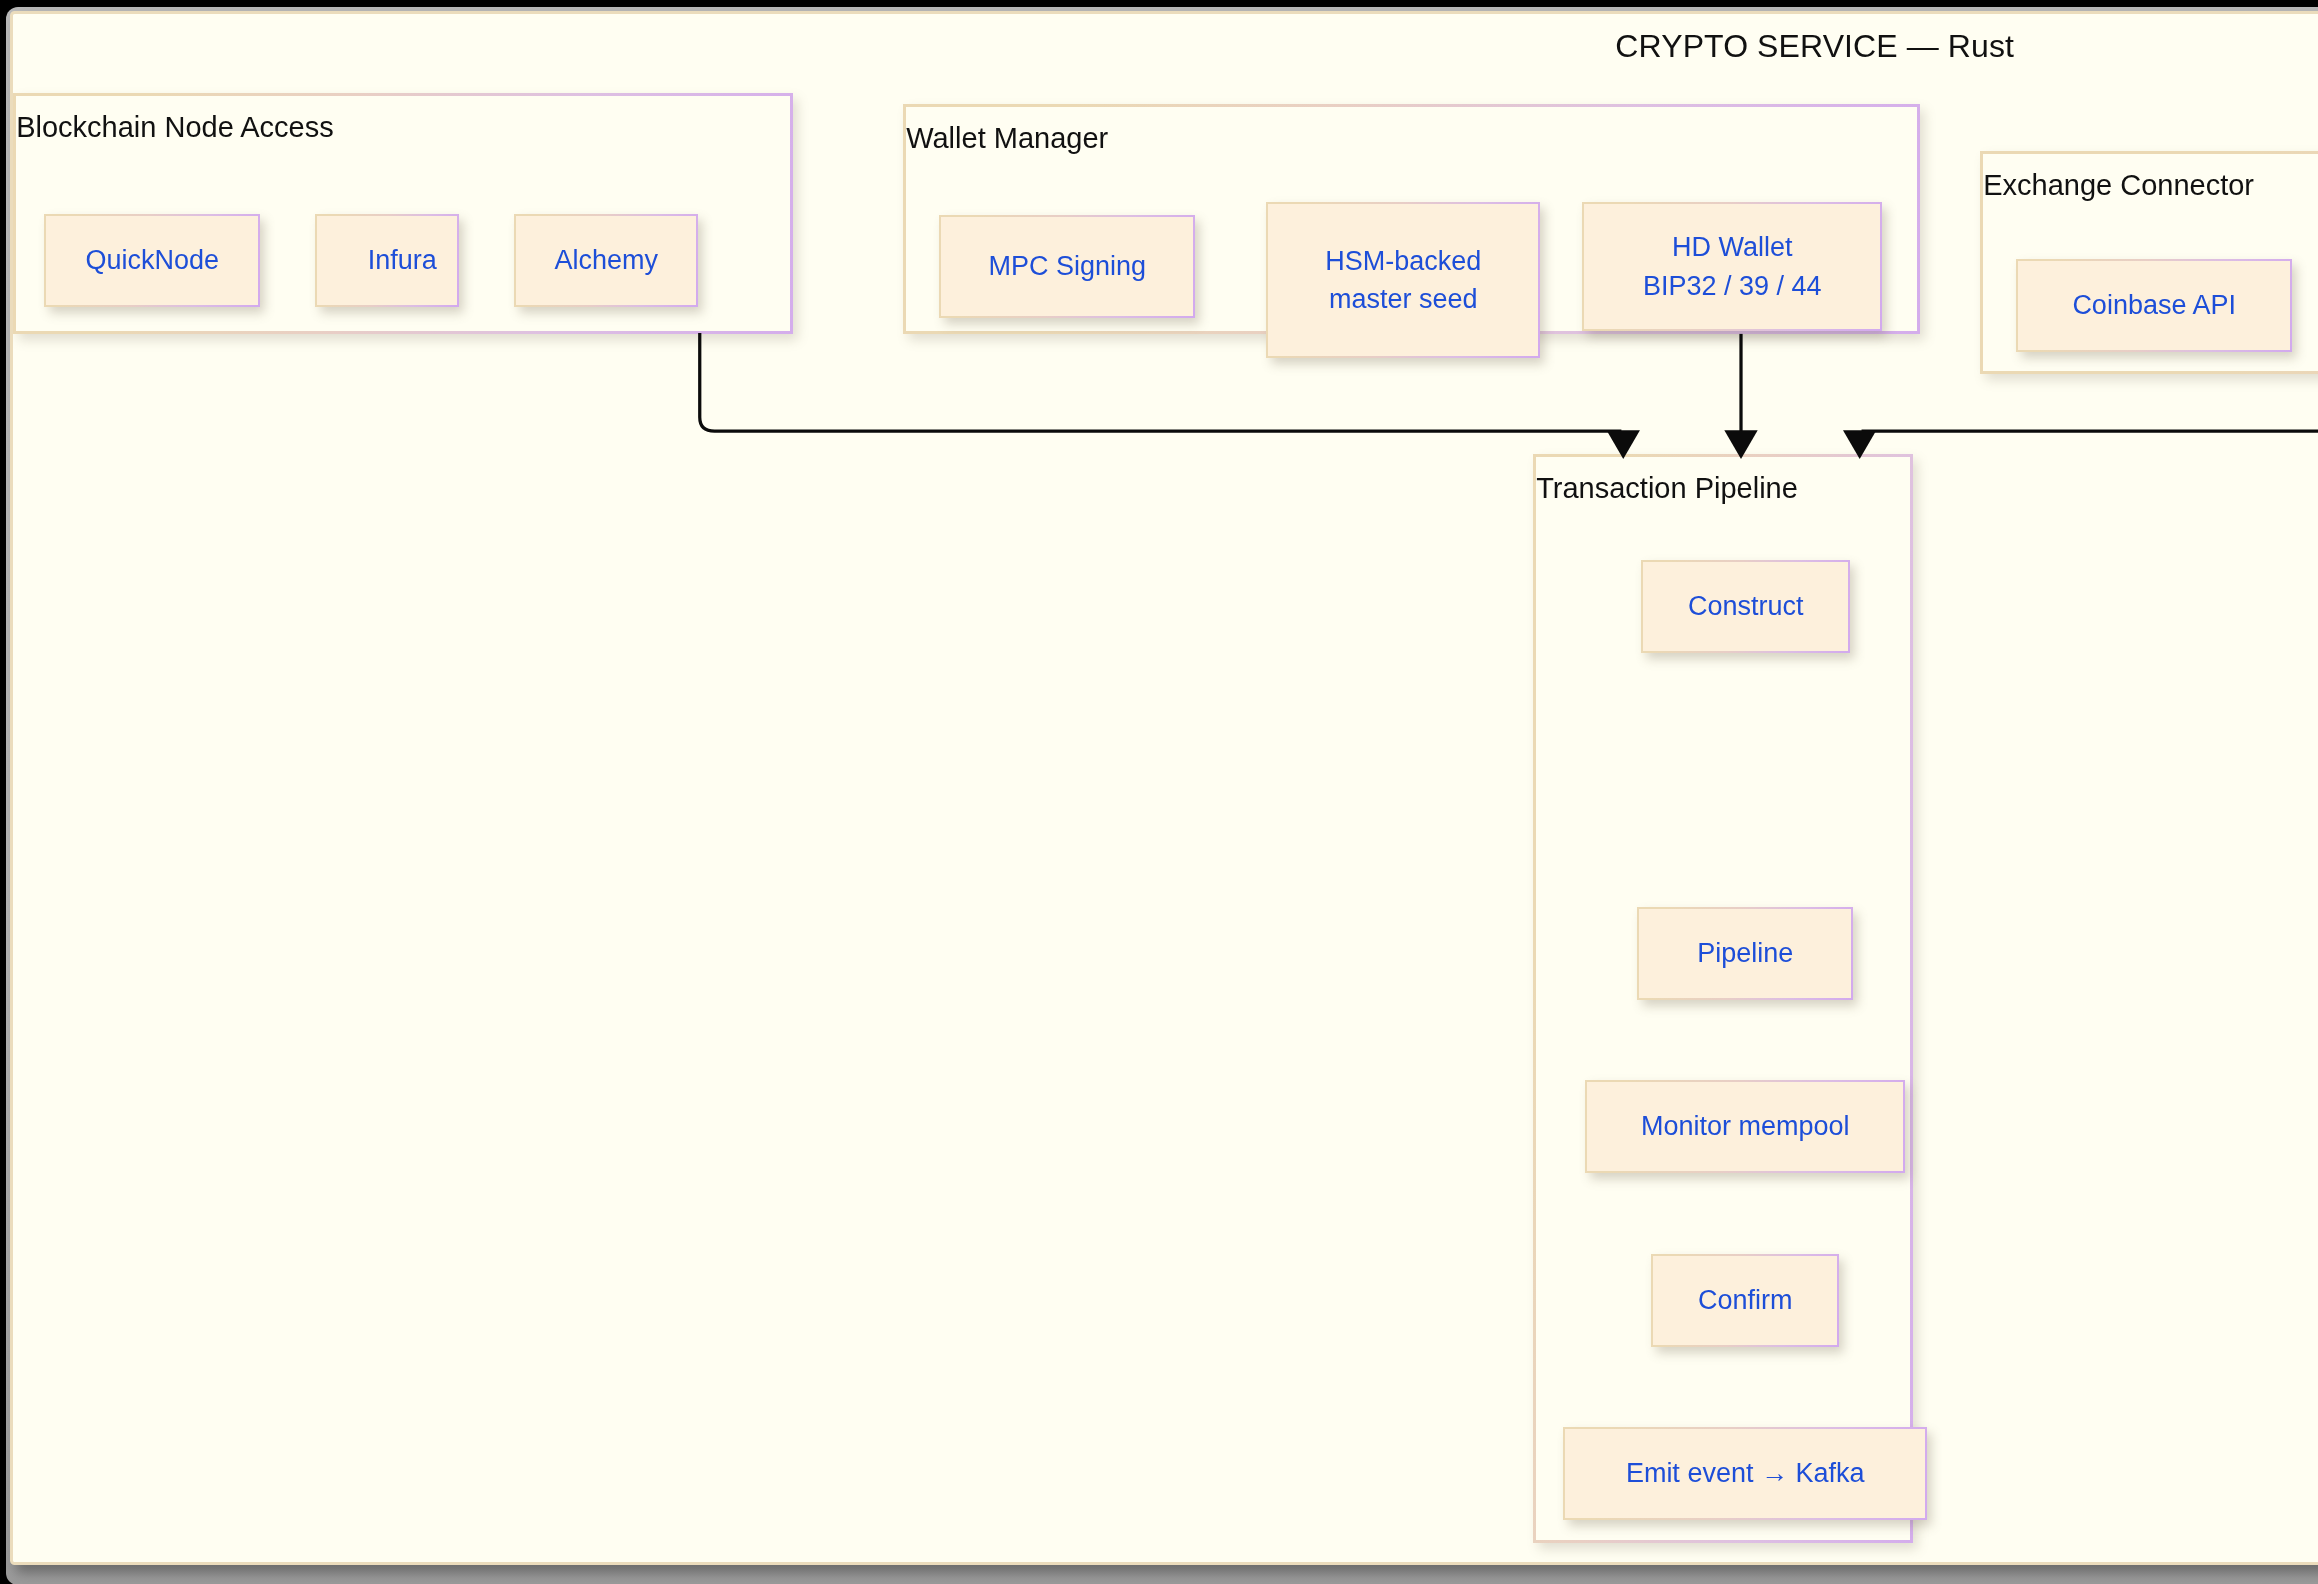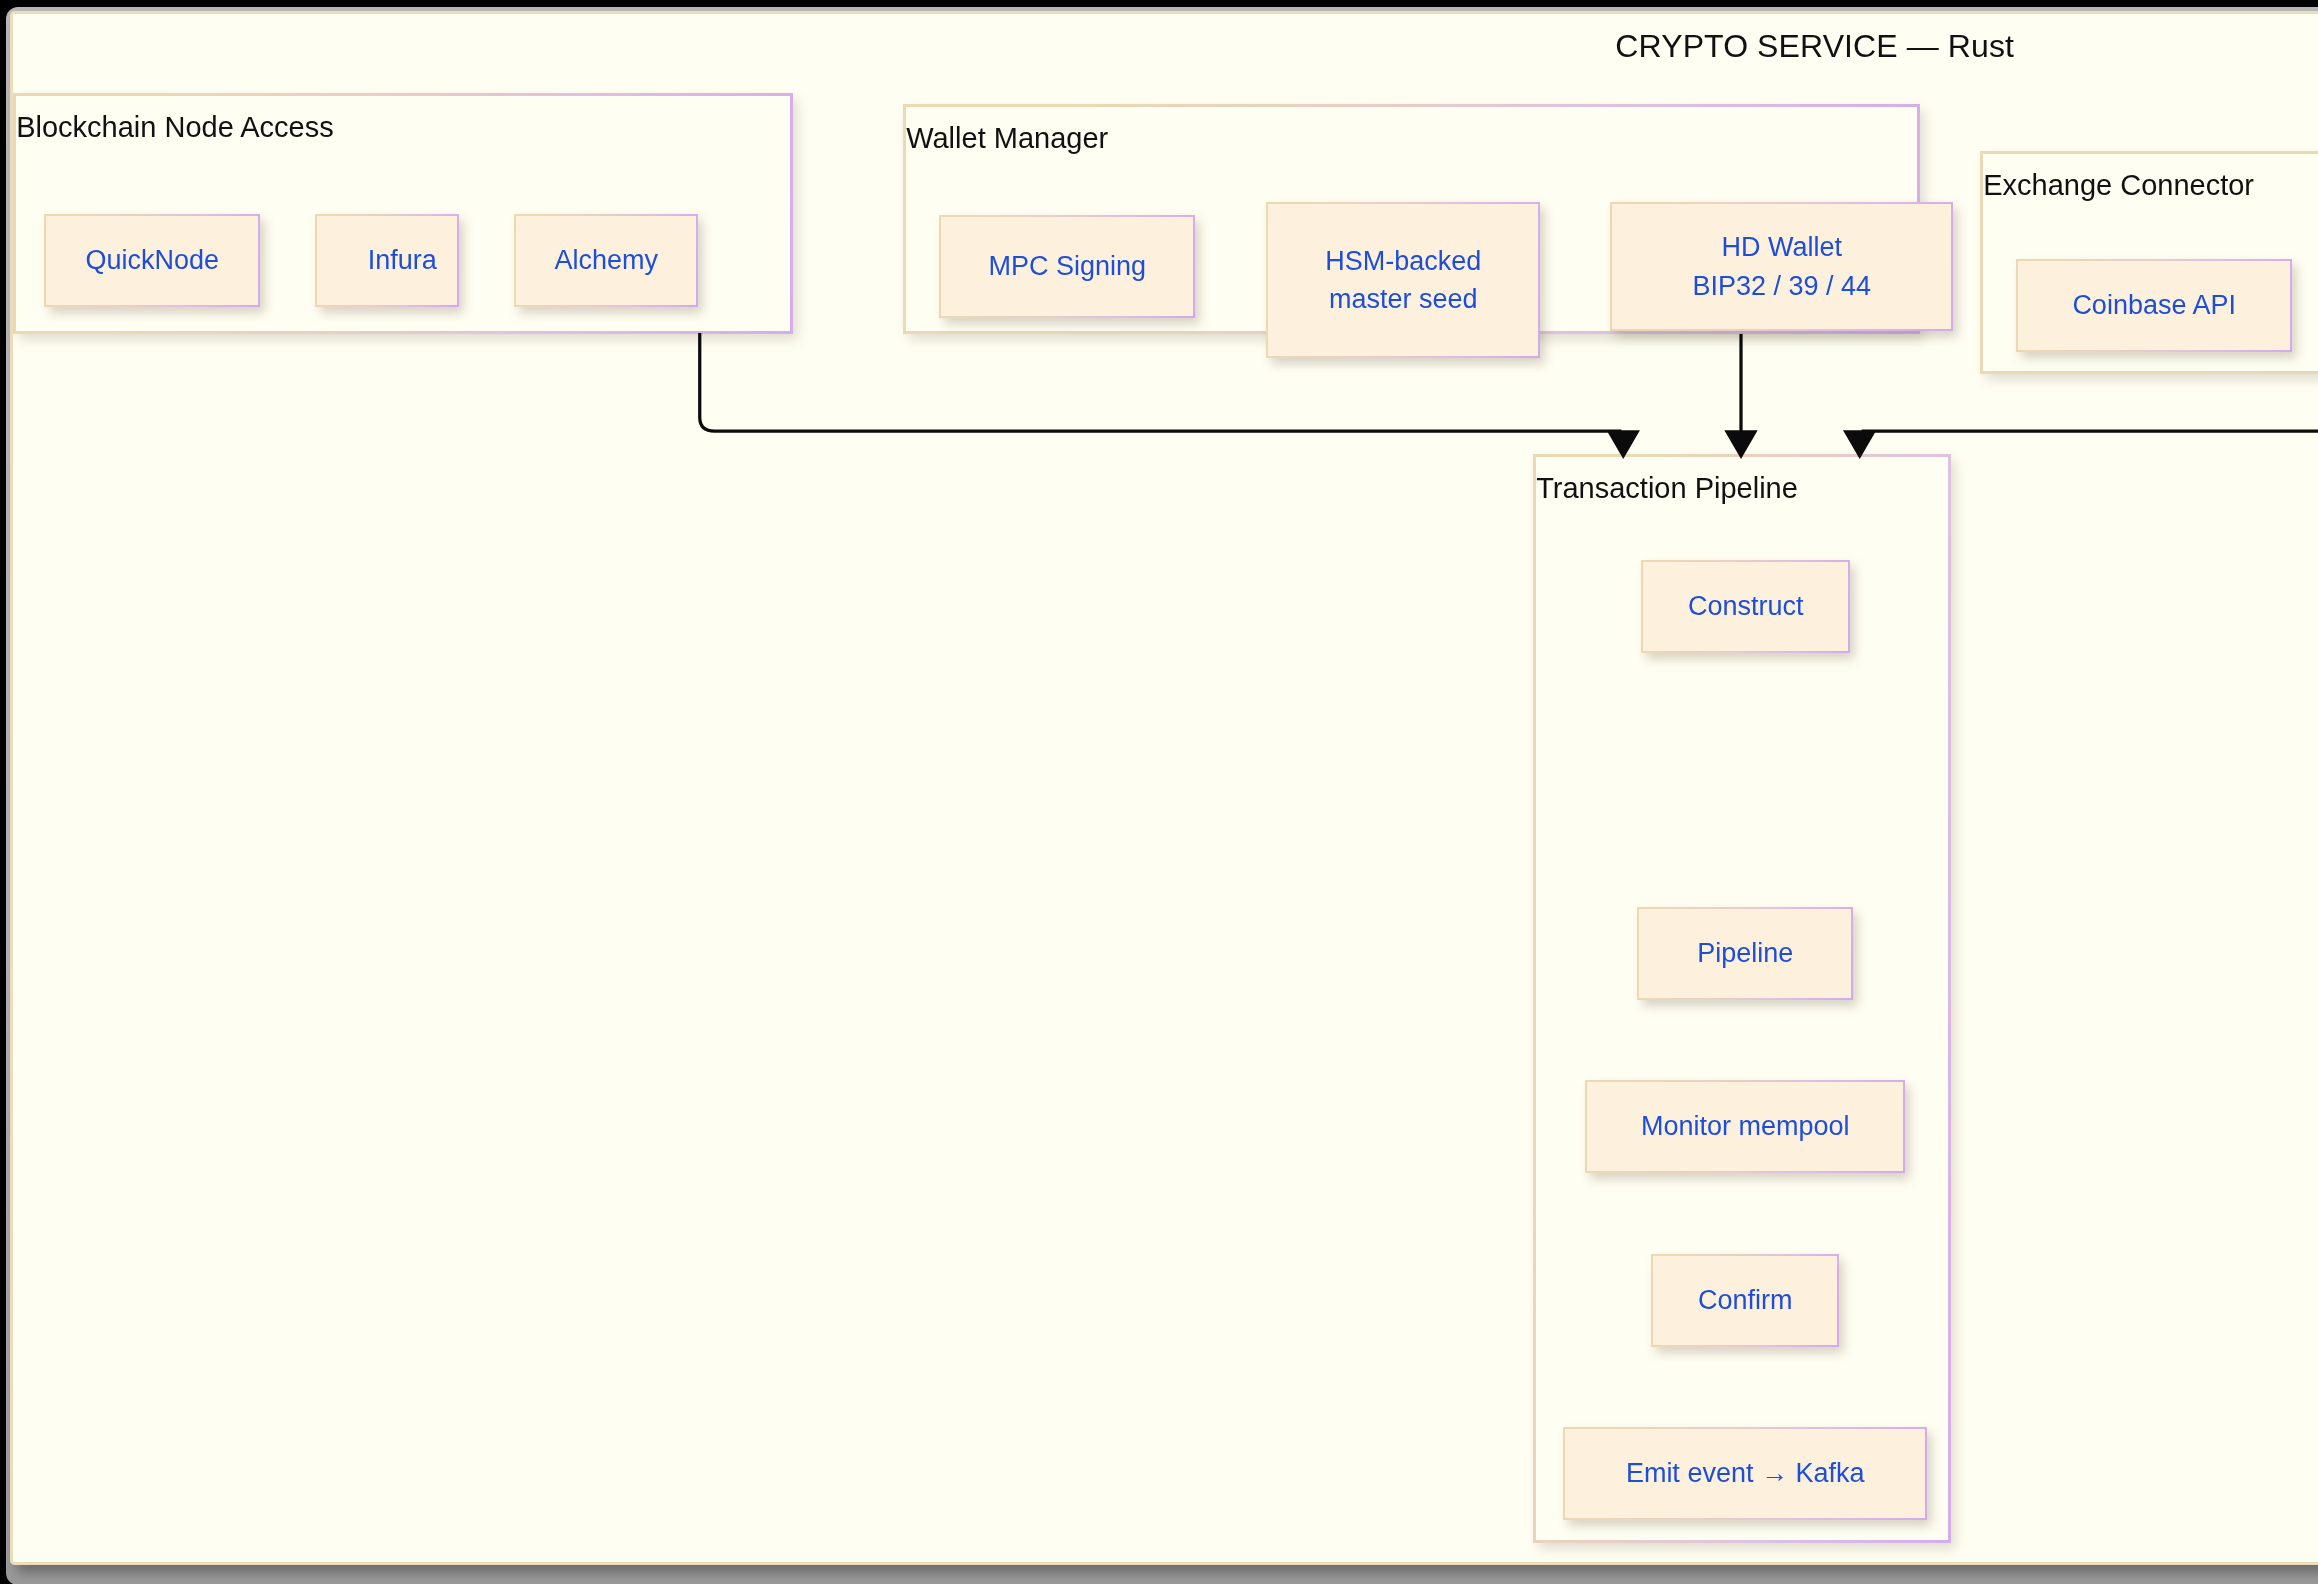--- a/index.html
+++ b/index.html
@@ -113,31 +113,31 @@
     <div class="node" style="left:28px; top:118px; width:216px; height:93px;">QuickNode</div>
     <div class="node" style="left:299px; top:118px; width:144px; height:93px;padding-left:30px;">Infura</div>
     <div class="node" style="left:498px; top:118px; width:184px; height:93px;">Alchemy</div>
   </div>
 
   <div class="cluster" style="left:890px; top:90px; width:1017px; height:230px;">
     <div class="cluster-title">Wallet Manager</div>
     <div class="node" style="left:33px; top:108px; width:256px; height:103px;">MPC Signing</div>
     <div class="node" style="left:360px; top:95px; width:274px; height:156px;">HSM-backed
 master seed</div>
-    <div class="node" style="left:704px; top:95px; width:343px; height:129px;">HD Wallet
+    <div class="node" style="left:676px; top:95px; width:300px; height:129px;">HD Wallet
 BIP32 / 39 / 44</div>
   </div>
 
   <div class="cluster" style="left:1967px; top:137px; width:1609px; height:223px;">
     <div class="cluster-title">Exchange Connector</div>
     <div class="node" style="left:33px; top:105px; width:276px; height:93px;">Coinbase API</div>
 
   </div>
 
-  <div class="cluster" style="left:1520px; top:440px; width:418px; height:1089px;">
+  <div class="cluster" style="left:1520px; top:440px; width:380px; height:1089px;">
     <div class="cluster-title">Transaction Pipeline</div>
     <div class="node" style="left:105px; top:103px; width:209px; height:93px;">Construct</div>
     <div class="node" style="left:101px; top:450px; width:216px; height:93px;">Pipeline</div>
     <div class="node" style="left:49px; top:623px; width:320px; height:93px;">Monitor mempool</div>
     <div class="node" style="left:115px; top:797px; width:188px; height:93px;">Confirm</div>
     <div class="node" style="left:27px; top:970px; width:364px; height:93px;">Emit event → Kafka</div>
   </div>
 
   <svg id="edges" viewBox="0 0 7782 3352">
 

